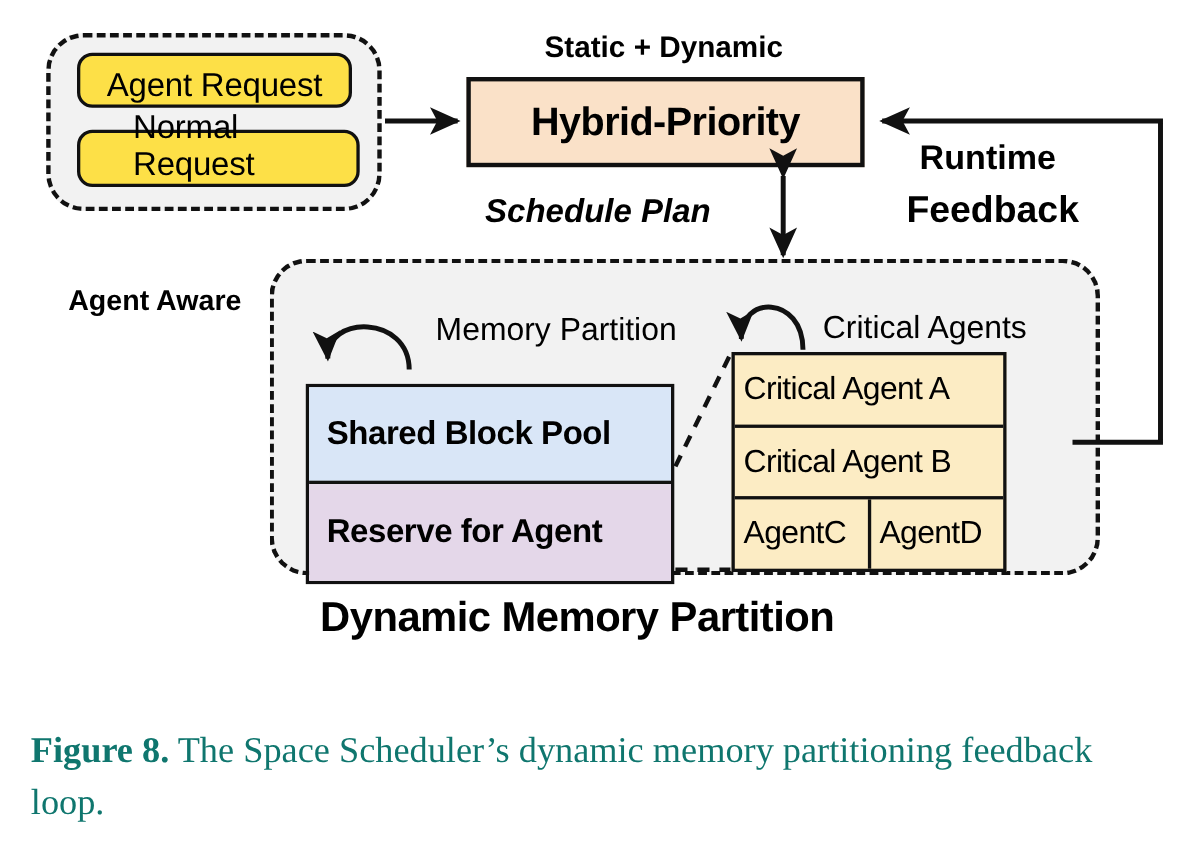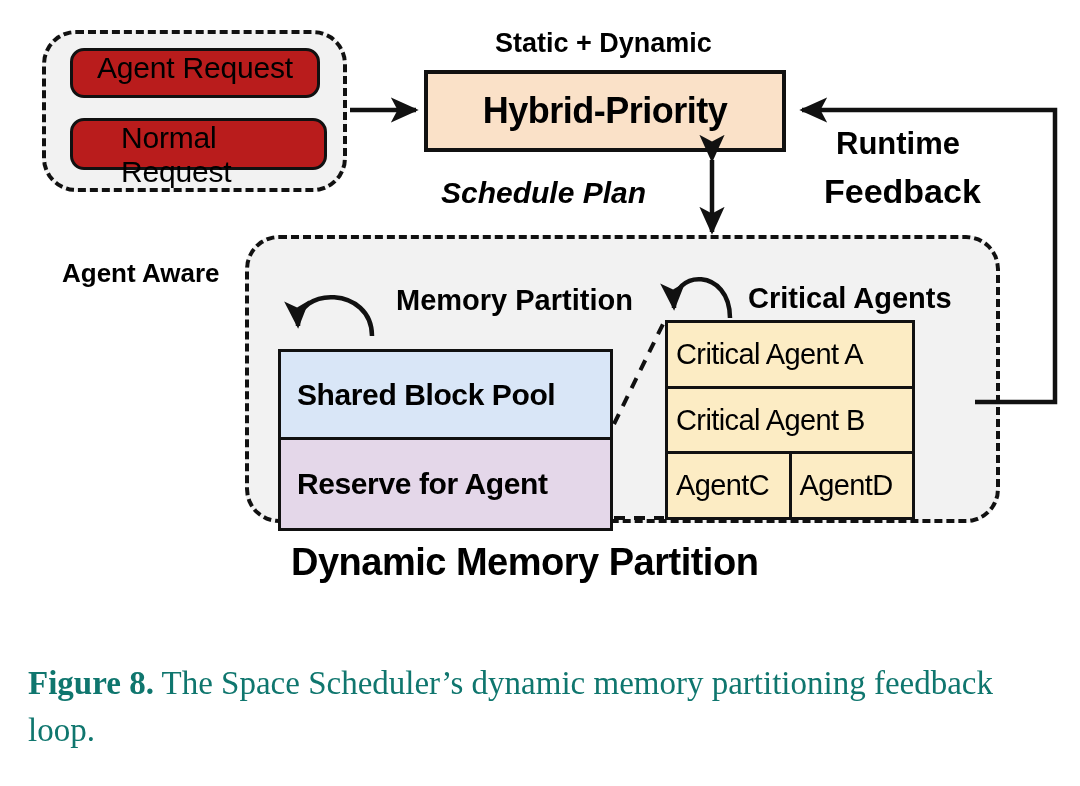--- a/index.html
+++ b/index.html
@@ -3,22 +3,22 @@
 <meta charset="utf-8">
 <style>
   html,body{margin:0;padding:0;background:#ffffff;}
   body{width:1080px;height:786px;position:relative;overflow:hidden;
        font-family:"Liberation Sans",sans-serif;color:#000;}
   #stage{position:absolute;left:0;top:0;width:1080px;height:786px;}
   svg.layer{position:absolute;left:0;top:0;width:1080px;height:786px;pointer-events:none;}
 
   .dashgroup{position:absolute;border:4px dashed #111;border-radius:34px;background:#f2f2f2;box-sizing:border-box;}
 
-  .reqbox{position:absolute;background:#b91c1c;border:3px solid #111;border-radius:14px;
-          box-sizing:border-box;display:flex;align-items:flex-start;justify-content:center;
+  .reqbox{position:absolute;background:#fde047;border:3px solid #111;border-radius:14px;
+          box-sizing:border-box;display:flex;align-items:flex-end;justify-content:center;
           font-size:30px;font-weight:400;letter-spacing:-0.2px;}
 
   .hybrid{position:absolute;background:#fae1c8;border:4px solid #111;box-sizing:border-box;
           display:flex;align-items:center;justify-content:center;
           font-size:36px;font-weight:bold;letter-spacing:-0.5px;}
 
   .memstack{position:absolute;border:3px solid #111;box-sizing:border-box;}
   .memrow{height:50%;box-sizing:border-box;display:flex;align-items:center;padding-left:16px;
           font-size:30px;font-weight:bold;letter-spacing:-0.4px;}
   .memrow.blue{background:#d9e6f7;border-bottom:3px solid #111;}
@@ -27,21 +27,21 @@
   .agtable{position:absolute;border:3px solid #111;box-sizing:border-box;background:#fcecc4;
            display:flex;flex-direction:column;}
   .agrow{flex:1;display:flex;align-items:center;border-bottom:3px solid #111;box-sizing:border-box;}
   .agrow:last-child{border-bottom:none;}
   .agcell{flex:1;display:flex;align-items:center;padding-left:8px;height:100%;
           font-size:29px;letter-spacing:-0.6px;box-sizing:border-box;}
   .agcell.split{border-right:3px solid #111;}
 
   .lbl{position:absolute;white-space:nowrap;}
   .lbl.bold{font-weight:bold;}
-  .lbl.plain{font-weight:700;}
+  .lbl.plain{font-weight:400;}
 
   .caption{position:absolute;left:28px;top:660px;width:1030px;
            font-family:"Liberation Serif",serif;font-size:33px;line-height:1.42;color:#0f766e;}
   .caption b{font-weight:bold;}
 </style>
 </head>
 <body>
 
 <div id="stage">
 

